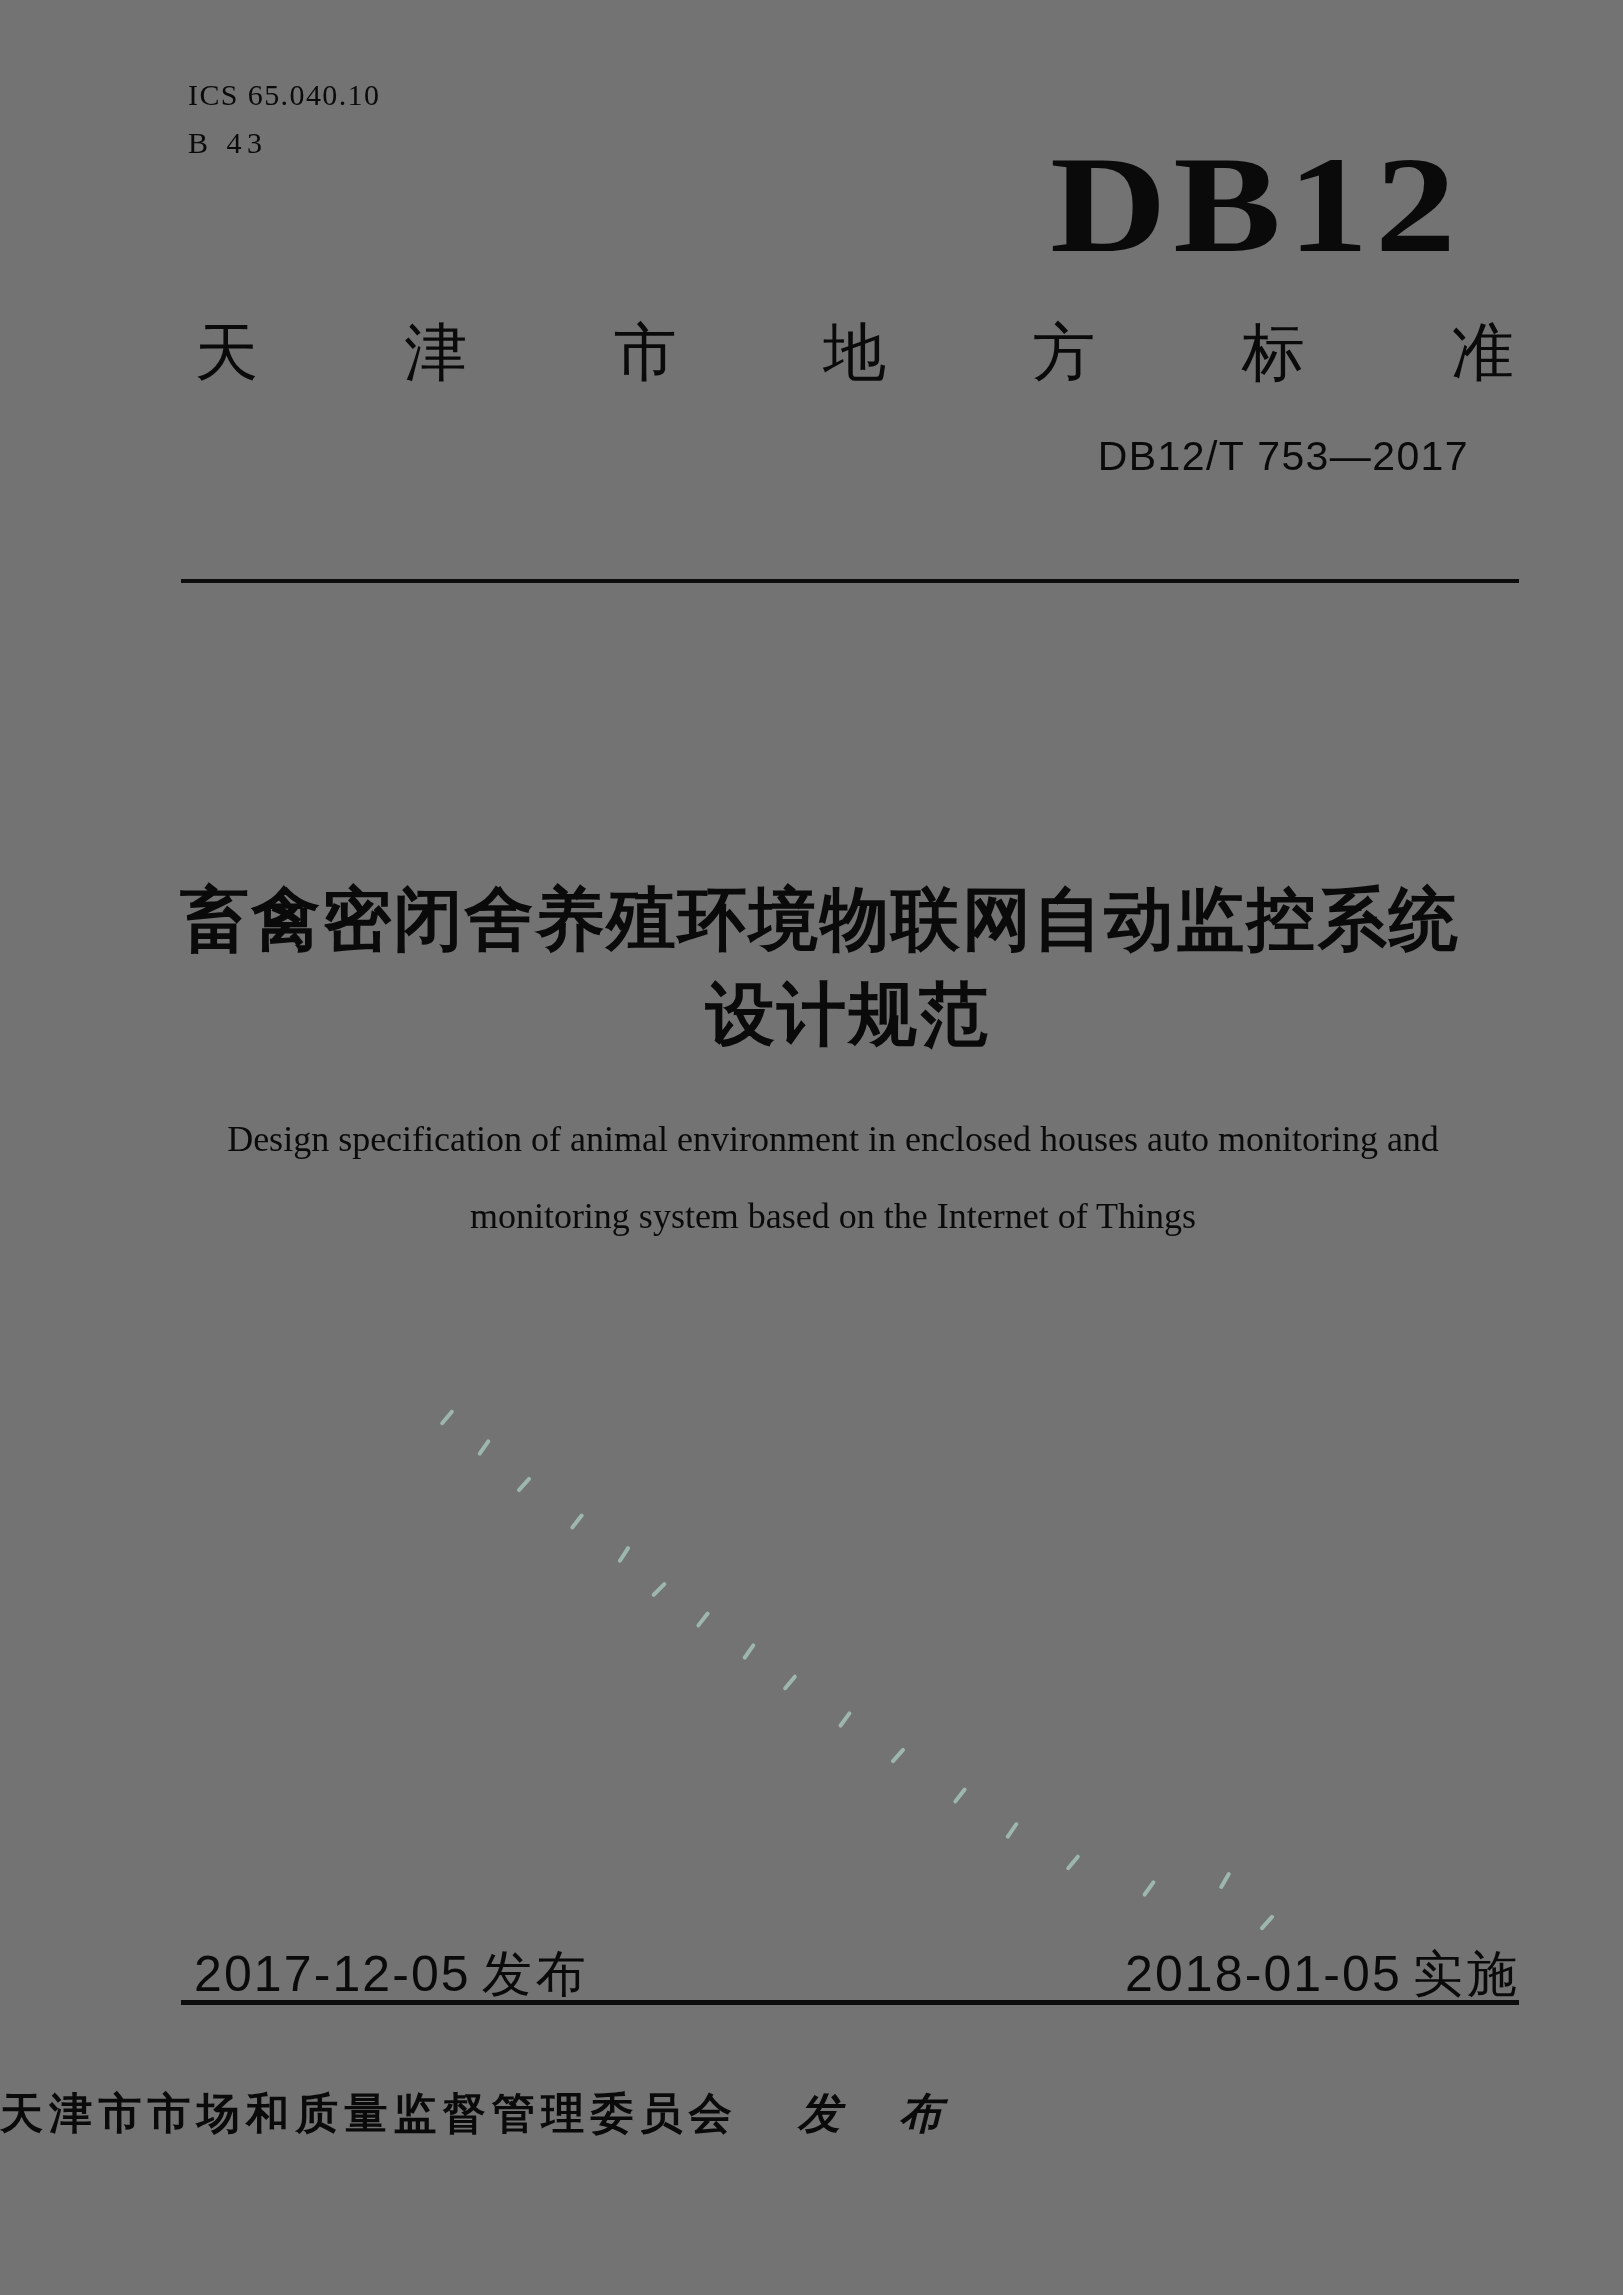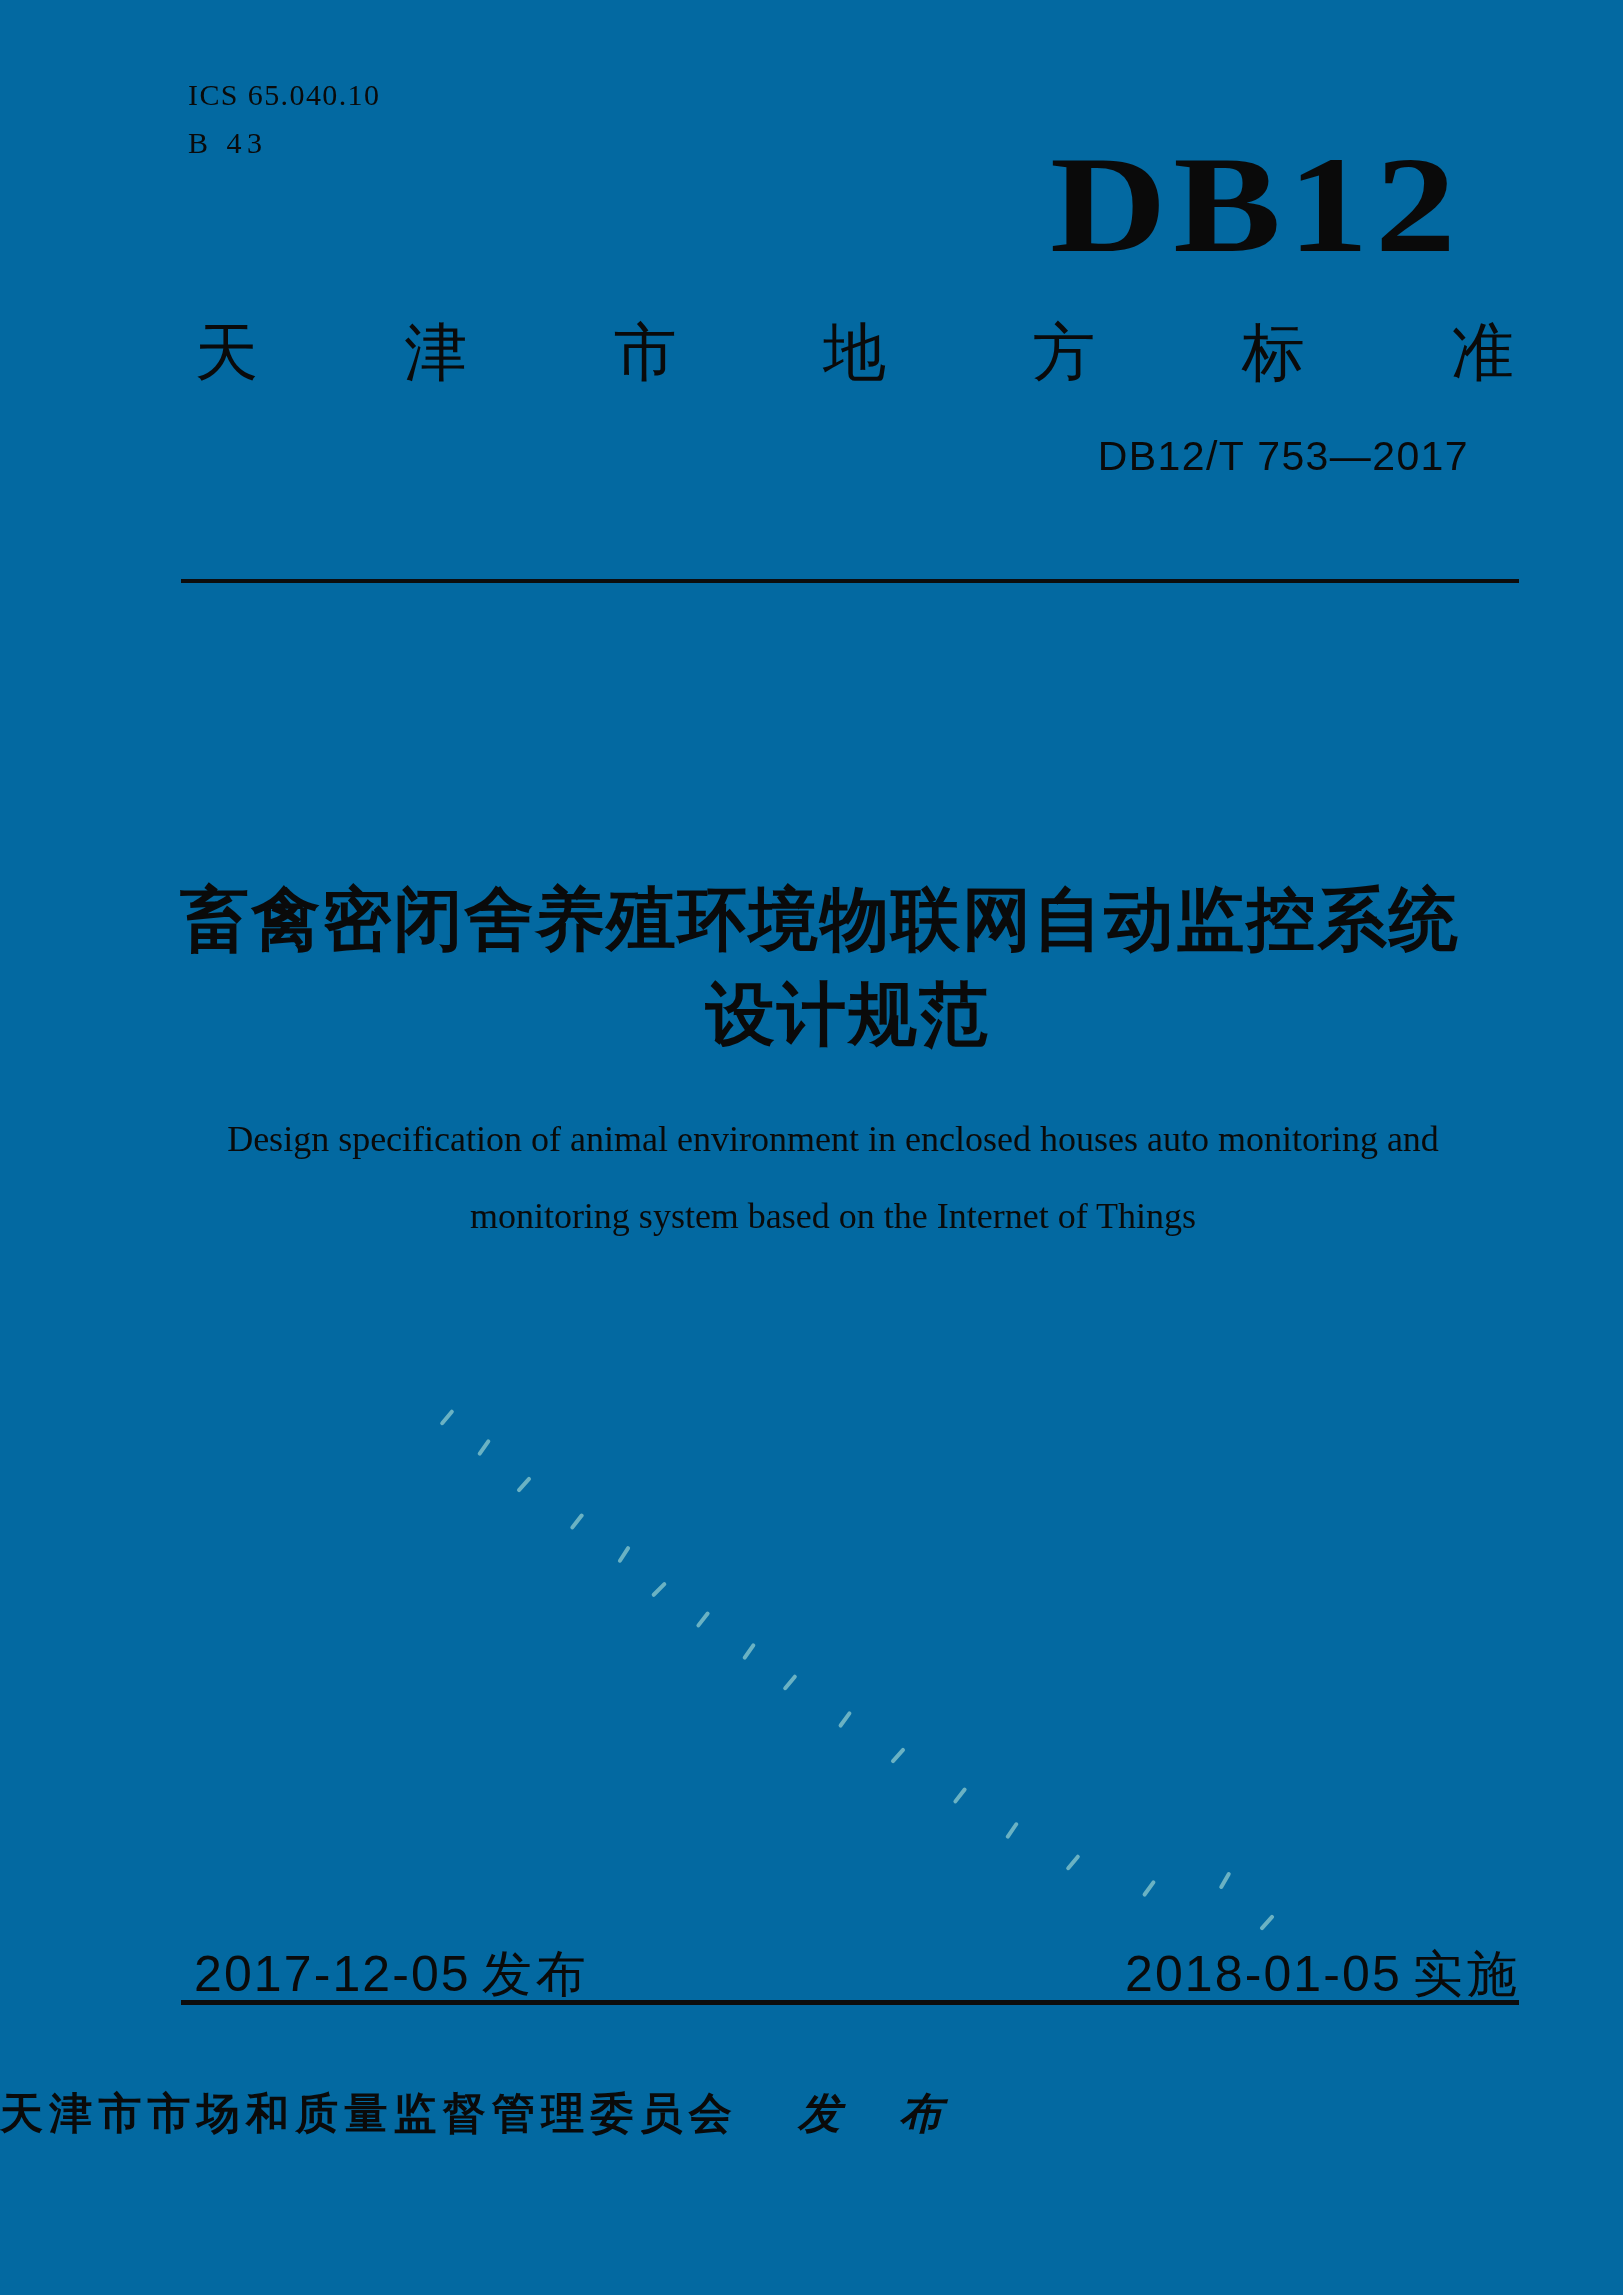--- a/index.html
+++ b/index.html
@@ -1,20 +1,20 @@
 <!DOCTYPE html>
 <html style="font-size:11px"><head>
 <meta charset="utf-8">
 <style>
   html,body{margin:0;padding:0;background:#888;}
   .page{
     position:relative;
     width:1624px;height:2295px;
     margin:0 auto;
-    background:#0369a1;
+    background:#737373;
     color:#0a0a0a;
     overflow:hidden;
   }
   .serif{font-family:"Liberation Serif","DejaVu Serif",serif;}
   .sans{font-family:"Liberation Sans","DejaVu Sans",sans-serif;}
 
   .ics{
     position:absolute;left:188px;top:80px;
     font-size:30px;letter-spacing:1.4px;line-height:1;
   }

